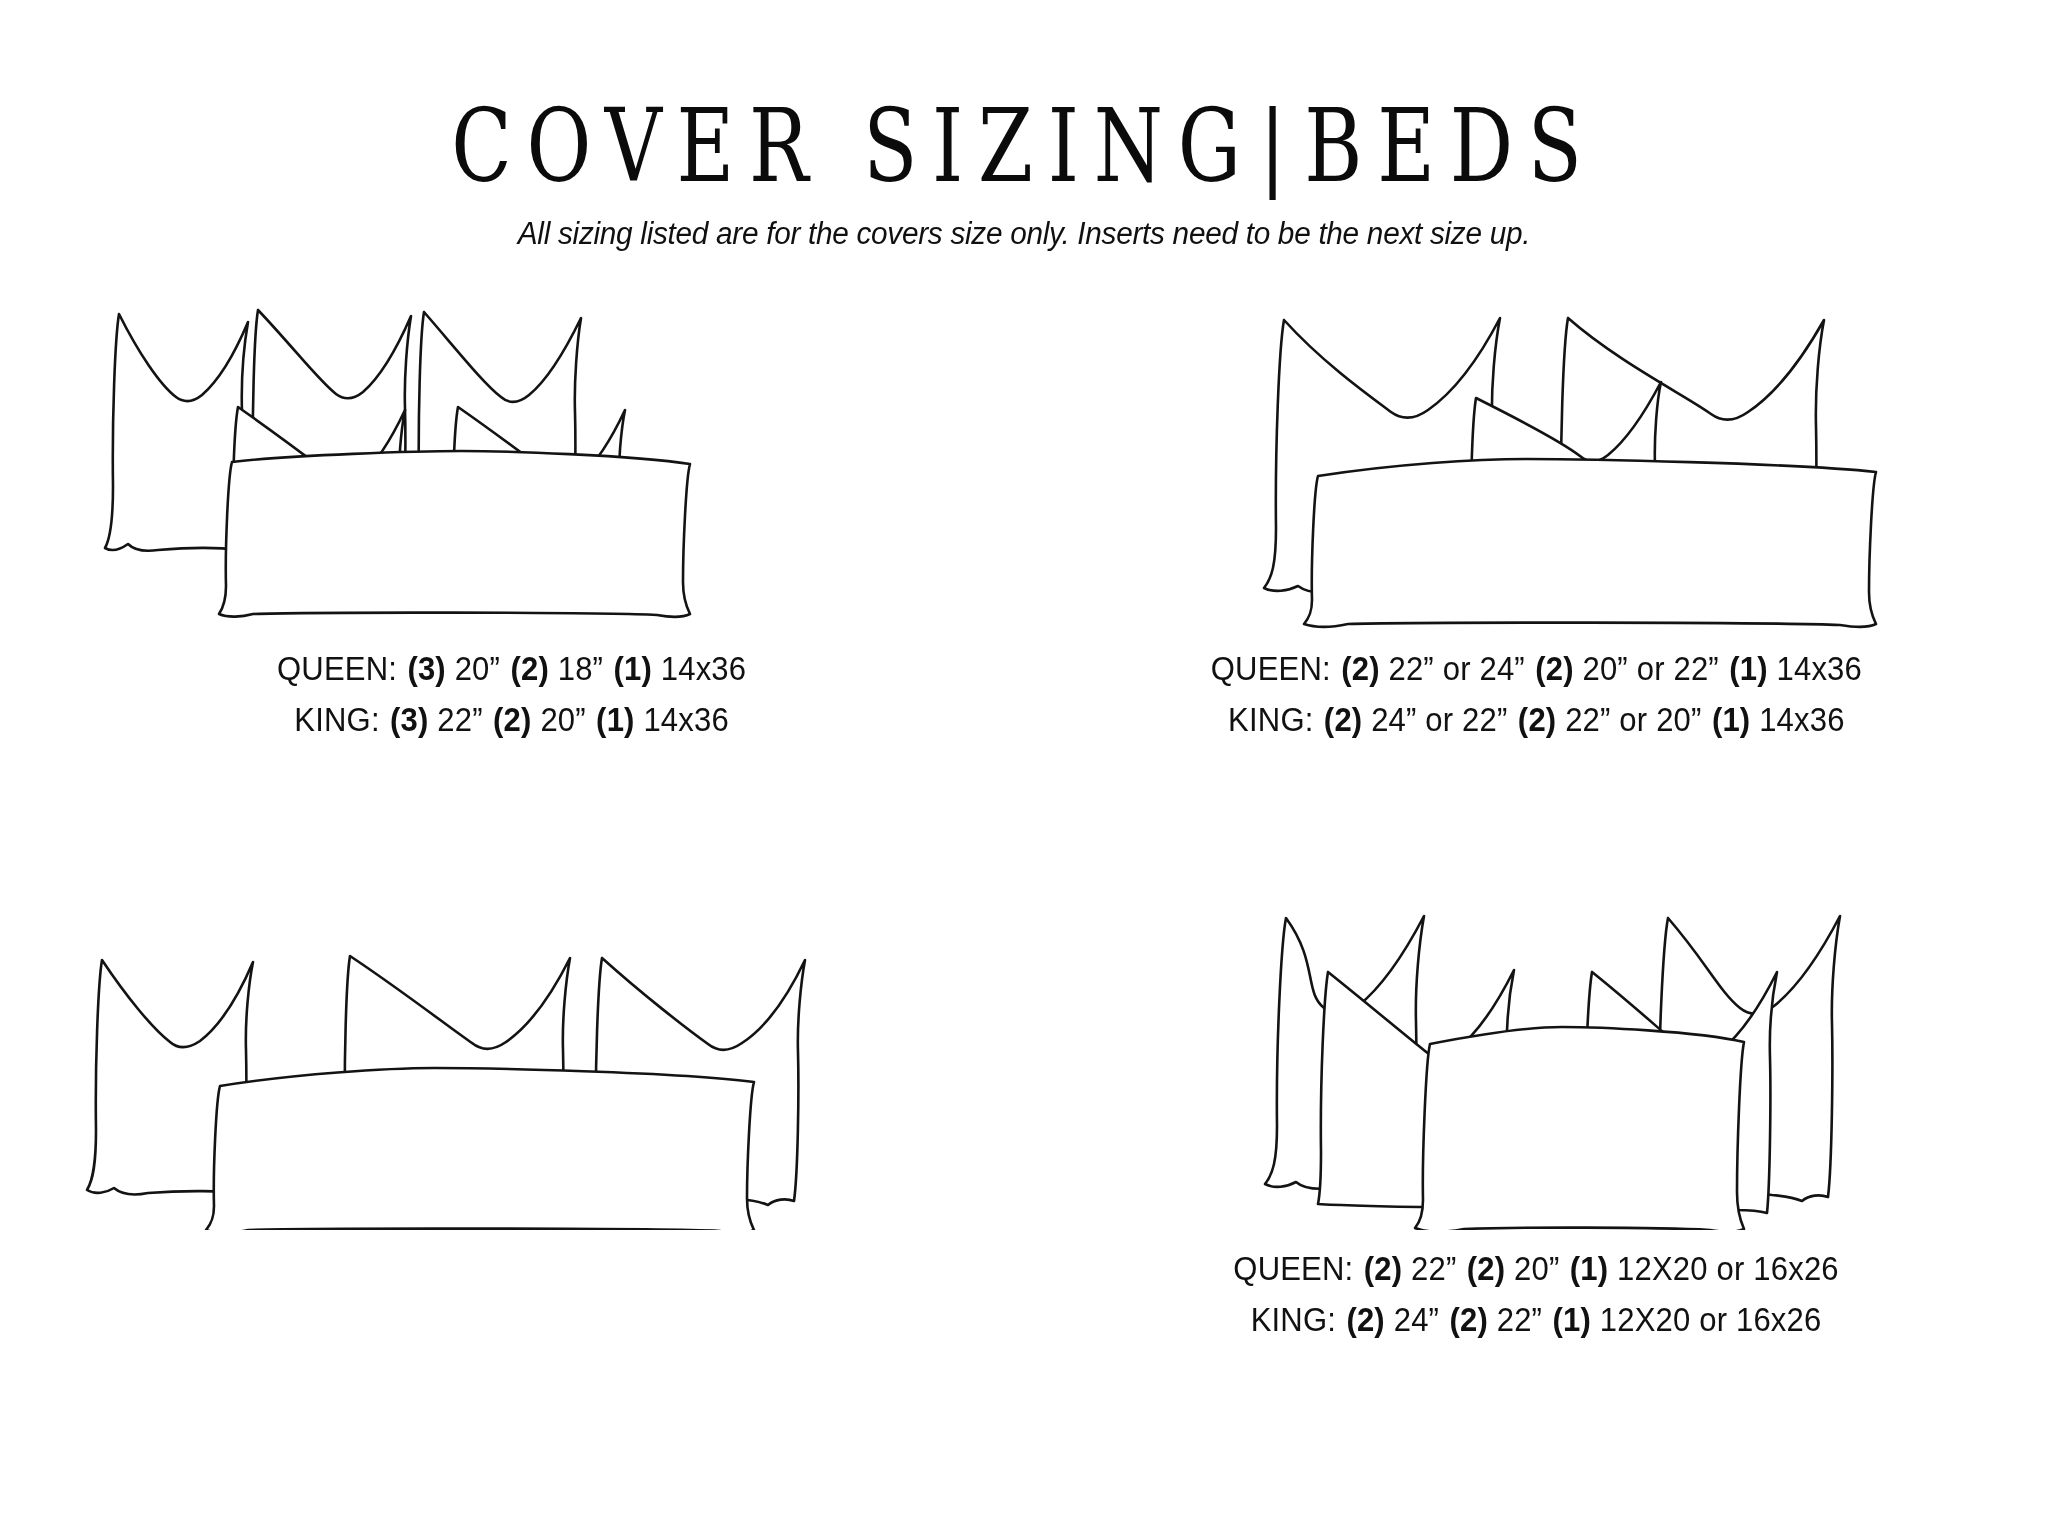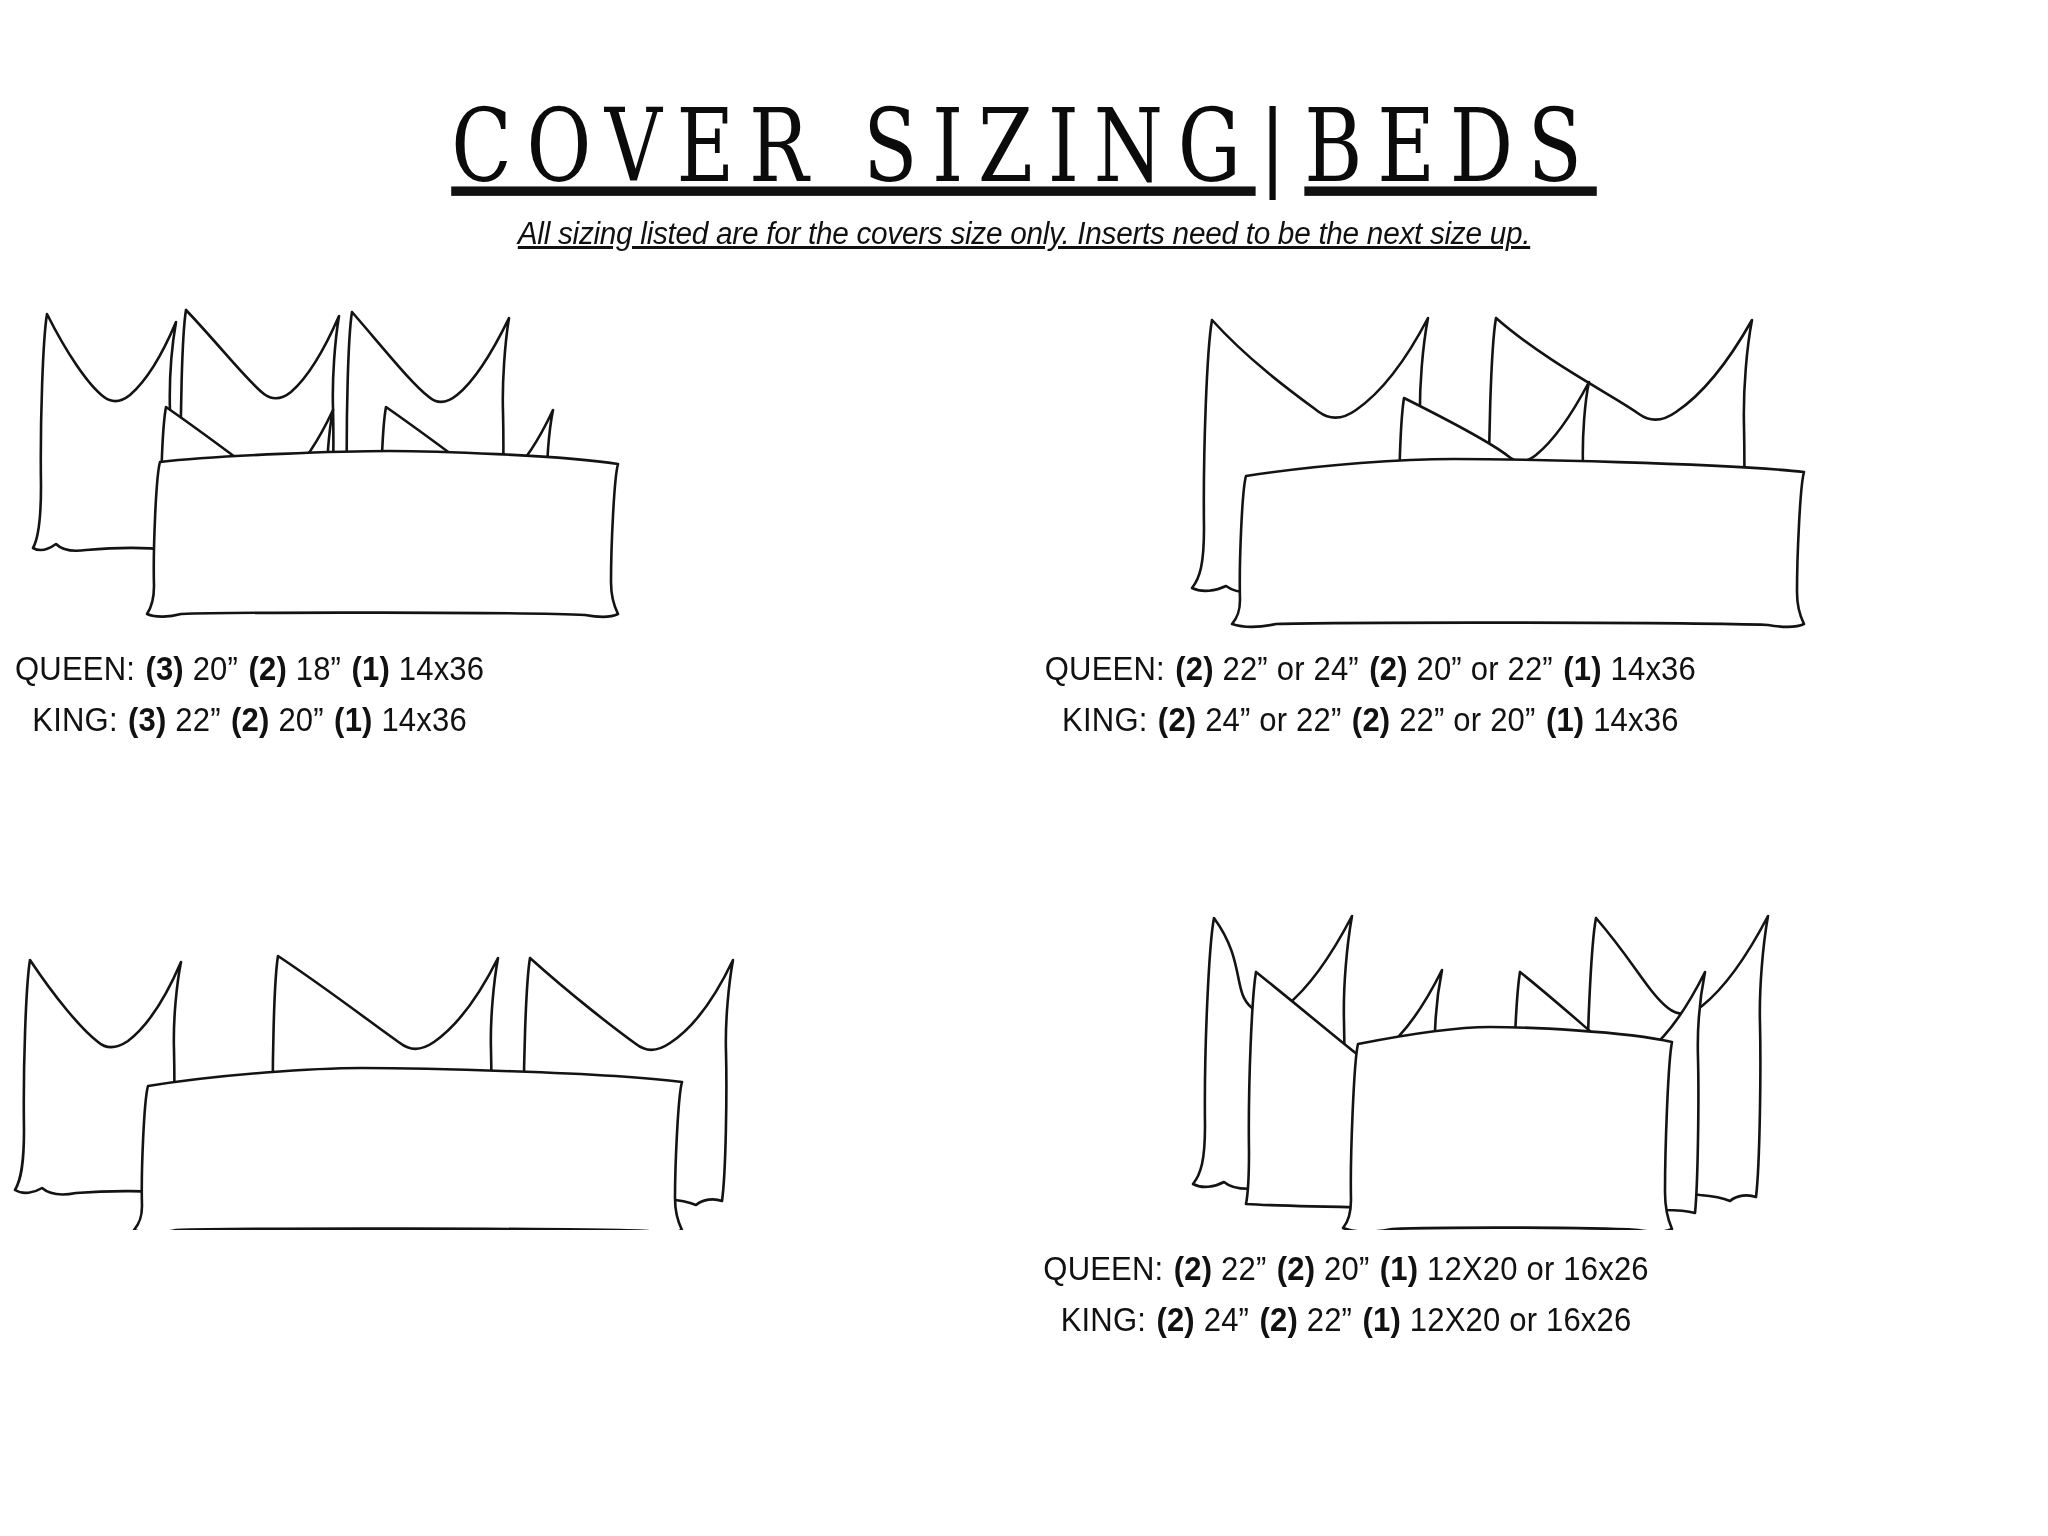--- a/index.html
+++ b/index.html
@@ -7,21 +7,21 @@
     width:2048px;height:1536px;
     background:#ffffff;
     font-family:"Liberation Sans", sans-serif;
     color:#111111;
     overflow:hidden;
     position:relative;
   }
   .page{position:relative;width:2048px;height:1536px;}
 
   
-  .header{position:absolute;top:0;left:0;width:2048px;text-align:center;text-decoration:underline;}
+  .header{position:absolute;top:0;left:0;width:2048px;text-align:center;}
   .title{
     font-family:"DejaVu Serif", serif;
     font-weight:400;
     font-size:86px;
     letter-spacing:16px;
     color:#0b0b0b;
     margin:0;
     padding-top:78px;
     line-height:1.05;
     white-space:nowrap;
@@ -52,21 +52,21 @@
     top:300px;left:0;
     width:2048px;height:1200px;
     display:grid;
     grid-template-columns:1024px 1024px;
     grid-template-rows:600px 600px;
   }
   .cell{
     position:relative;
     display:flex;
     flex-direction:column;
-    align-items:flex-start;
+    align-items:center;
     justify-content:flex-start;
   }
   .art{
     width:880px;height:330px;
     display:block;
   }
   .art svg{display:block;width:100%;height:100%;}
   .caption{
     margin-top:22px;
     text-align:center;

